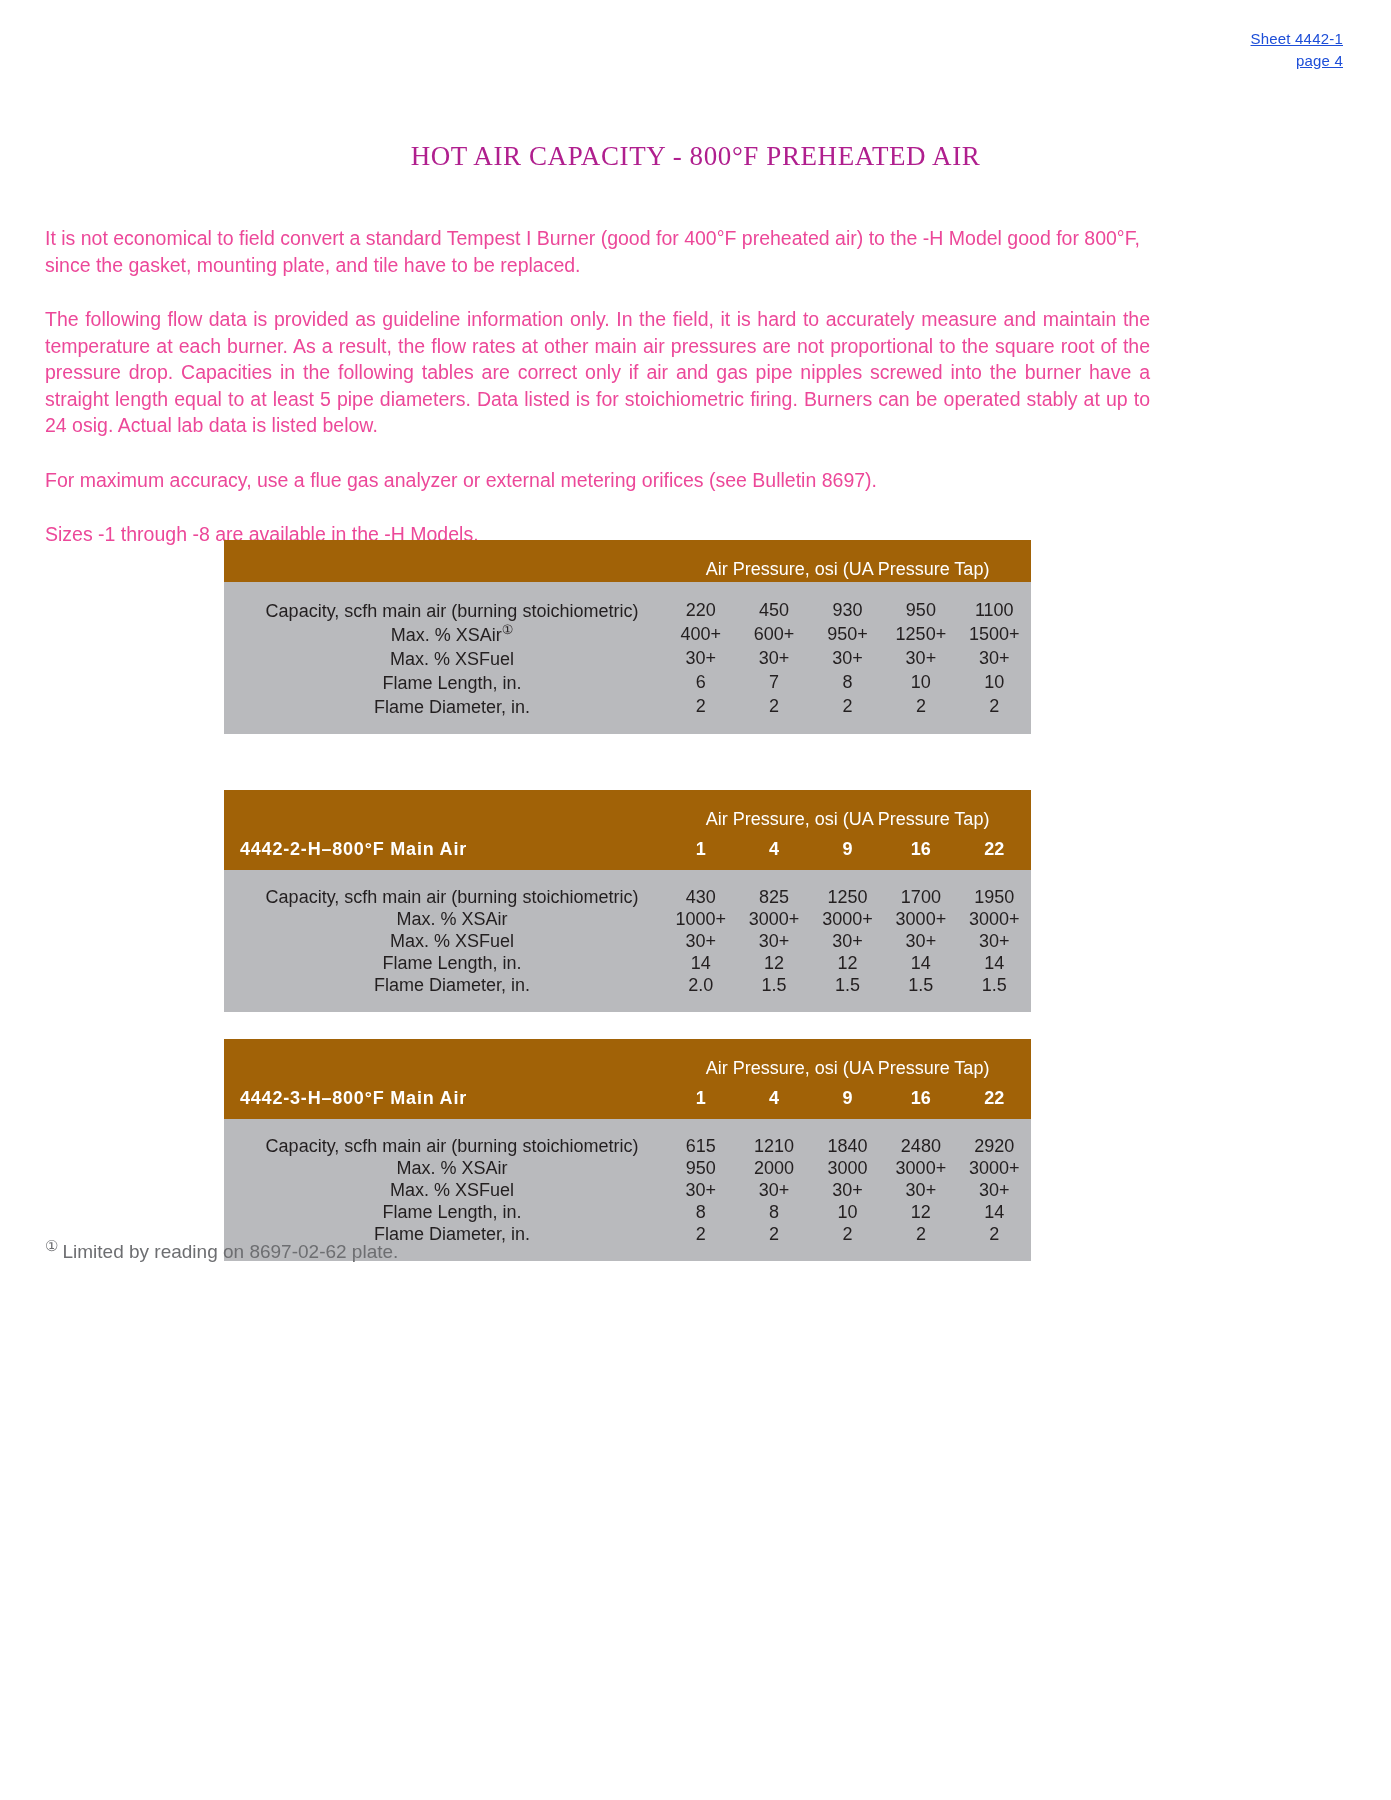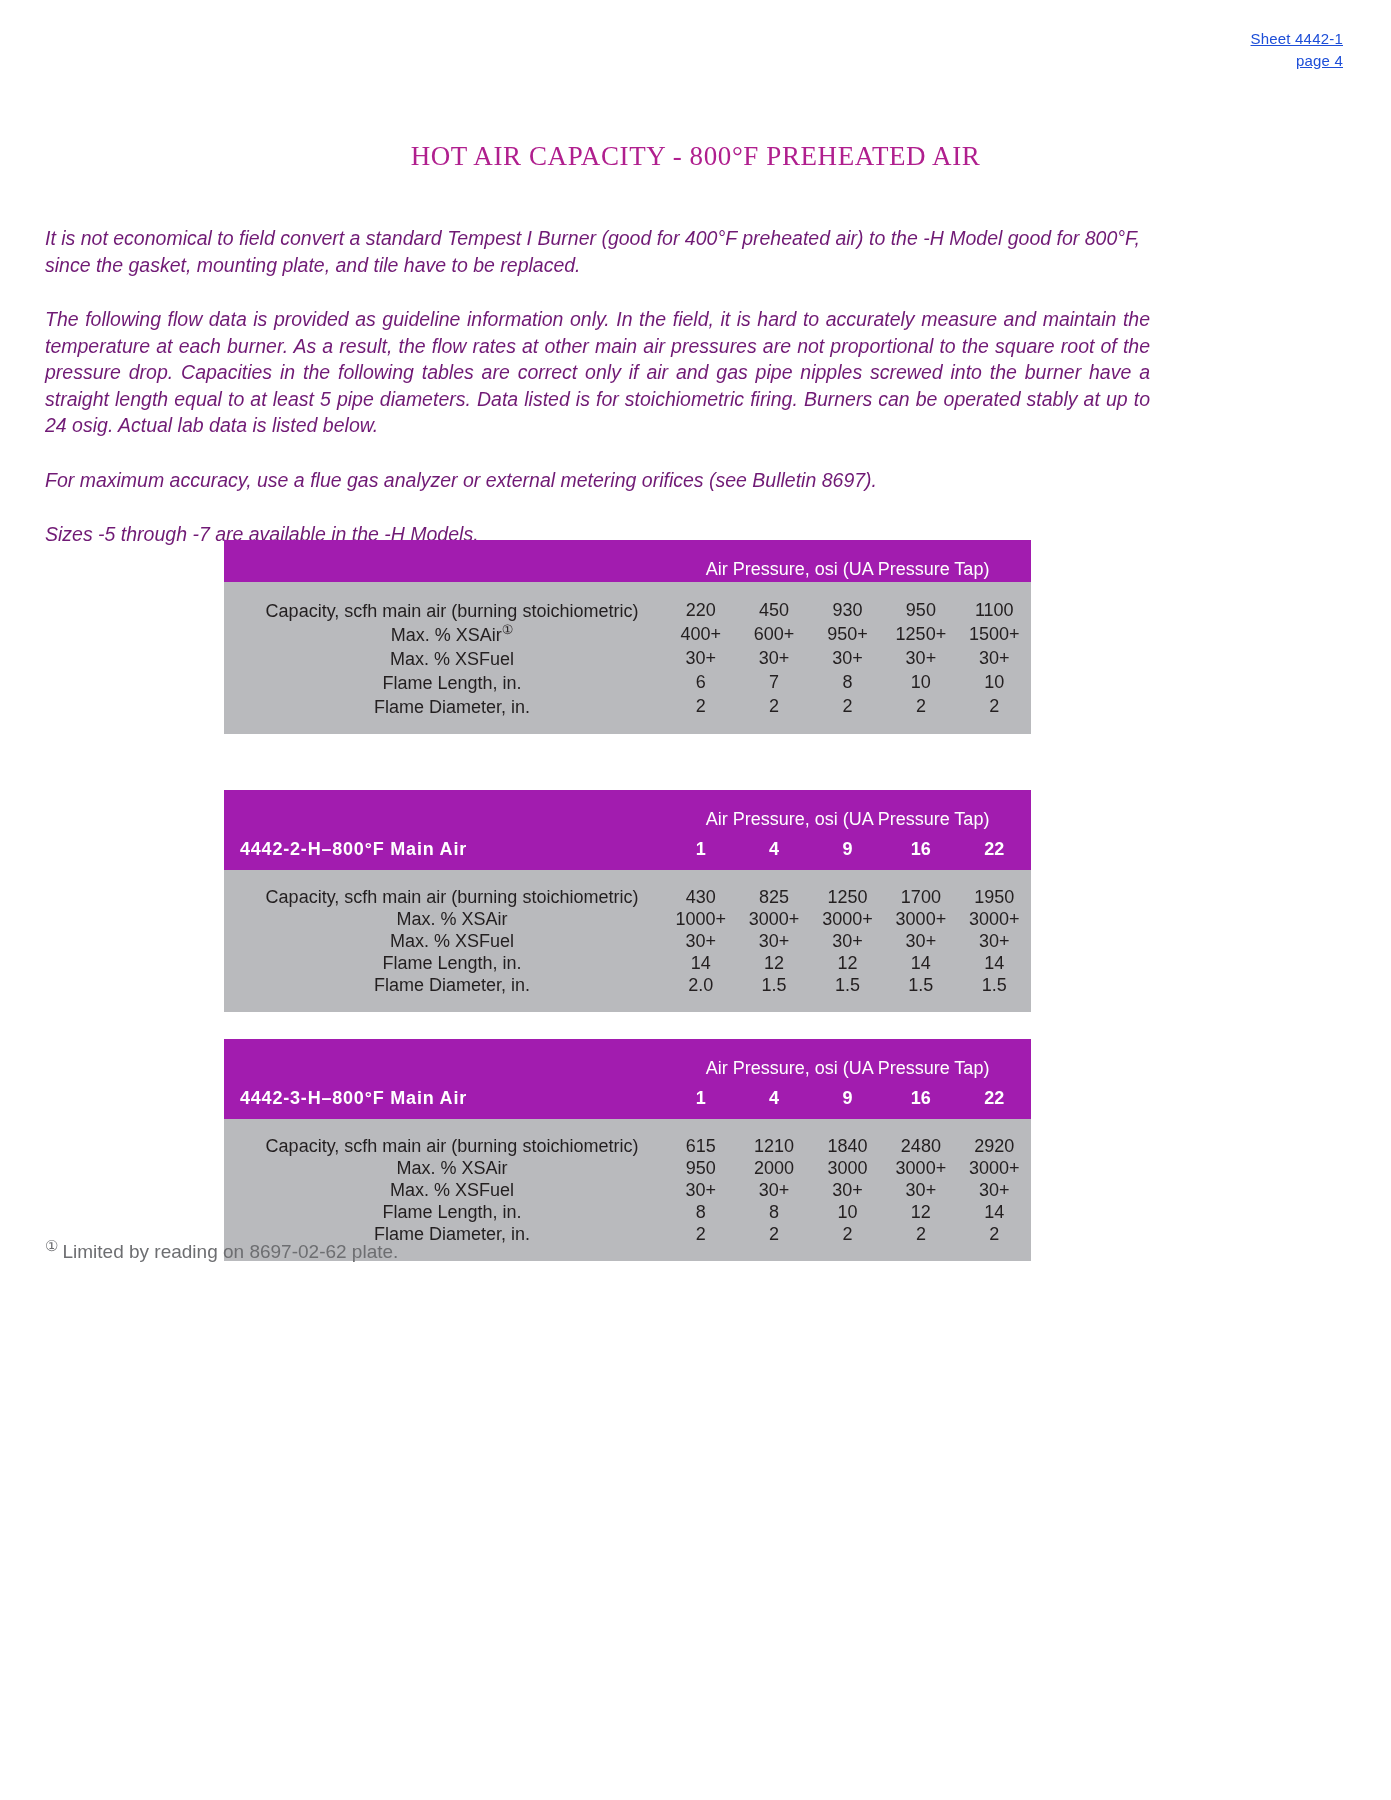--- a/index.html
+++ b/index.html
@@ -51,42 +51,41 @@
   .body-copy {
     position: absolute;
     top: 225px;
     left: 45px;
     width: 1105px;
   }
   .body-copy p {
     margin: 0 0 28px 0;
     font-size: 19.5px;
     line-height: 1.36;
-    color: #701a75;
+    color: #ec4899;
     text-align: left;
     font-weight: 300;
-    font-style: italic;
   }
   .body-copy p.justify {
     text-align: justify;
   }
   
   .tbl {
     position: absolute;
     left: 224px;
     width: 807px;
     border-collapse: collapse;
     table-layout: fixed;
   }
   .tbl-1 { top: 540px; }
   .tbl-2 { top: 790px; }
   .tbl-3 { top: 1039px; }
 
   .tbl .head-band {
-    background: #a21caf;
+    background: #a16207;
   }
   .tbl .band-top td {
     padding: 10px 0 2px 0;
     height: 30px;
     vertical-align: bottom;
   }
   .tbl .band-bot td {
     padding: 0 0 10px 0;
     height: 28px;
     vertical-align: bottom;
@@ -166,21 +165,21 @@
     <div>Sheet 4442-1</div>
     <div>page 4</div>
   </div>
 
   <div class="doc-title">HOT AIR CAPACITY - 800°F PREHEATED AIR</div>
 
   <div class="body-copy">
     <p>It is not economical to field convert a standard Tempest I Burner (good for 400°F preheated air) to the -H Model good for 800°F, since the gasket, mounting plate, and tile have to be replaced.</p>
     <p class="justify">The following flow data is provided as guideline information only. In the field, it is hard to accurately measure and maintain the temperature at each burner. As a result, the flow rates at other main air pressures are not proportional to the square root of the pressure drop. Capacities in the following tables are correct only if air and gas pipe nipples screwed into the burner have a straight length equal to at least 5 pipe diameters. Data listed is for stoichiometric firing. Burners can be operated stably at up to 24 osig. Actual lab data is listed below.</p>
     <p>For maximum accuracy, use a flue gas analyzer or external metering orifices (see Bulletin 8697).</p>
-    <p>Sizes -5 through -7 are available in the -H Models.</p>
+    <p>Sizes -1 through -8 are available in the -H Models.</p>
   </div>
 
   <table class="tbl tbl-1">
     <colgroup>
       <col class="c-label">
         <col class="c-val">
         <col class="c-val">
         <col class="c-val">
         <col class="c-val">
         <col class="c-val">

